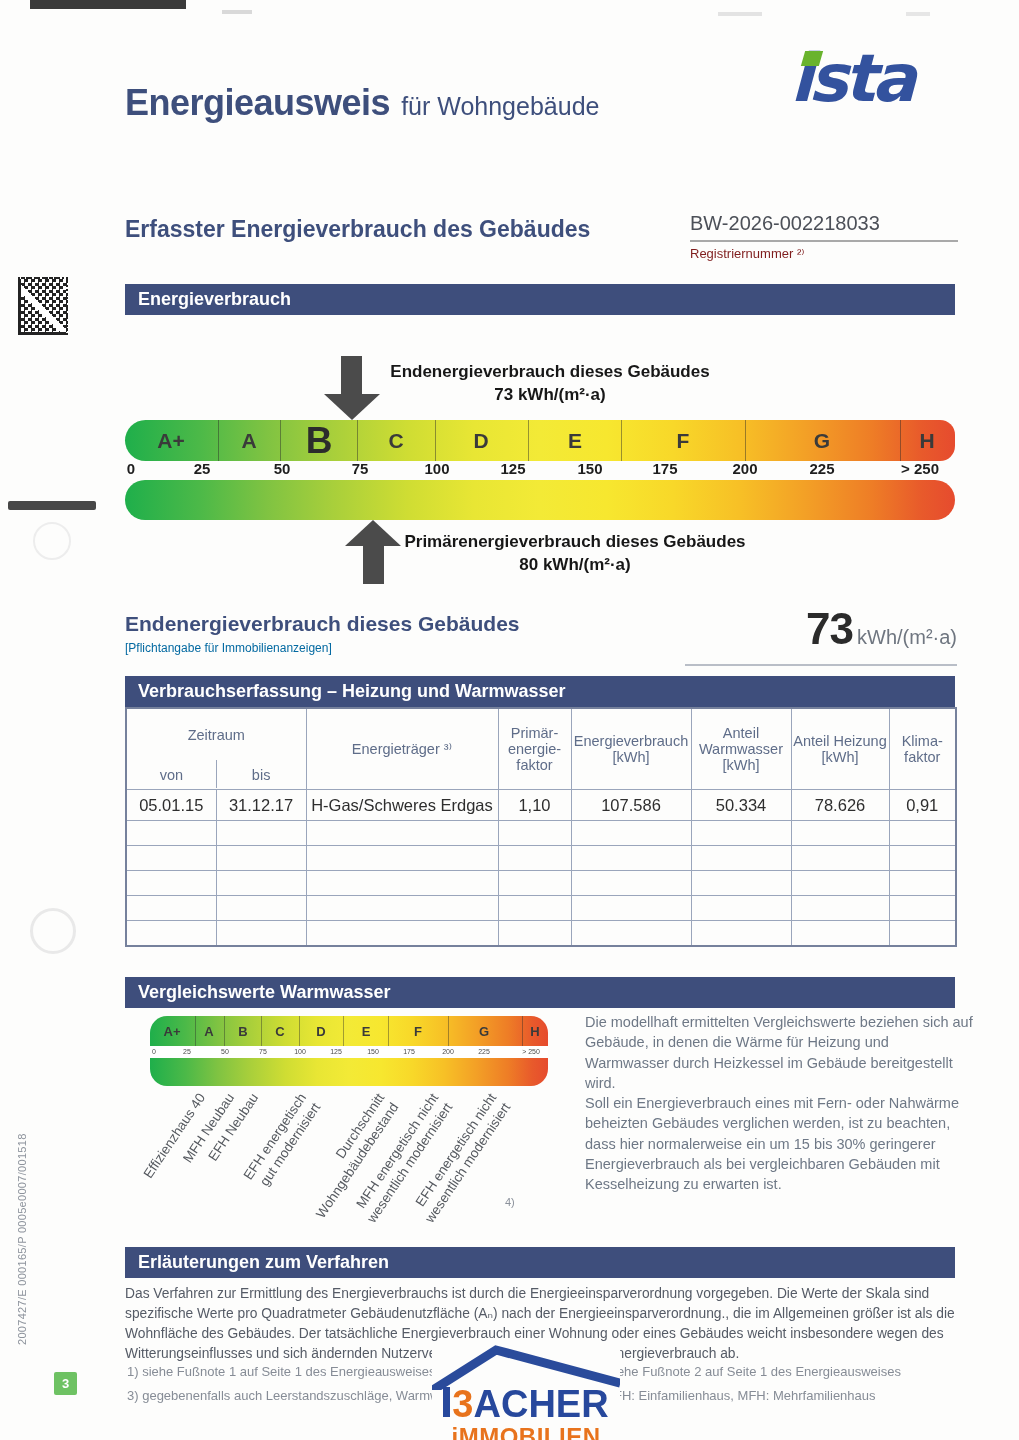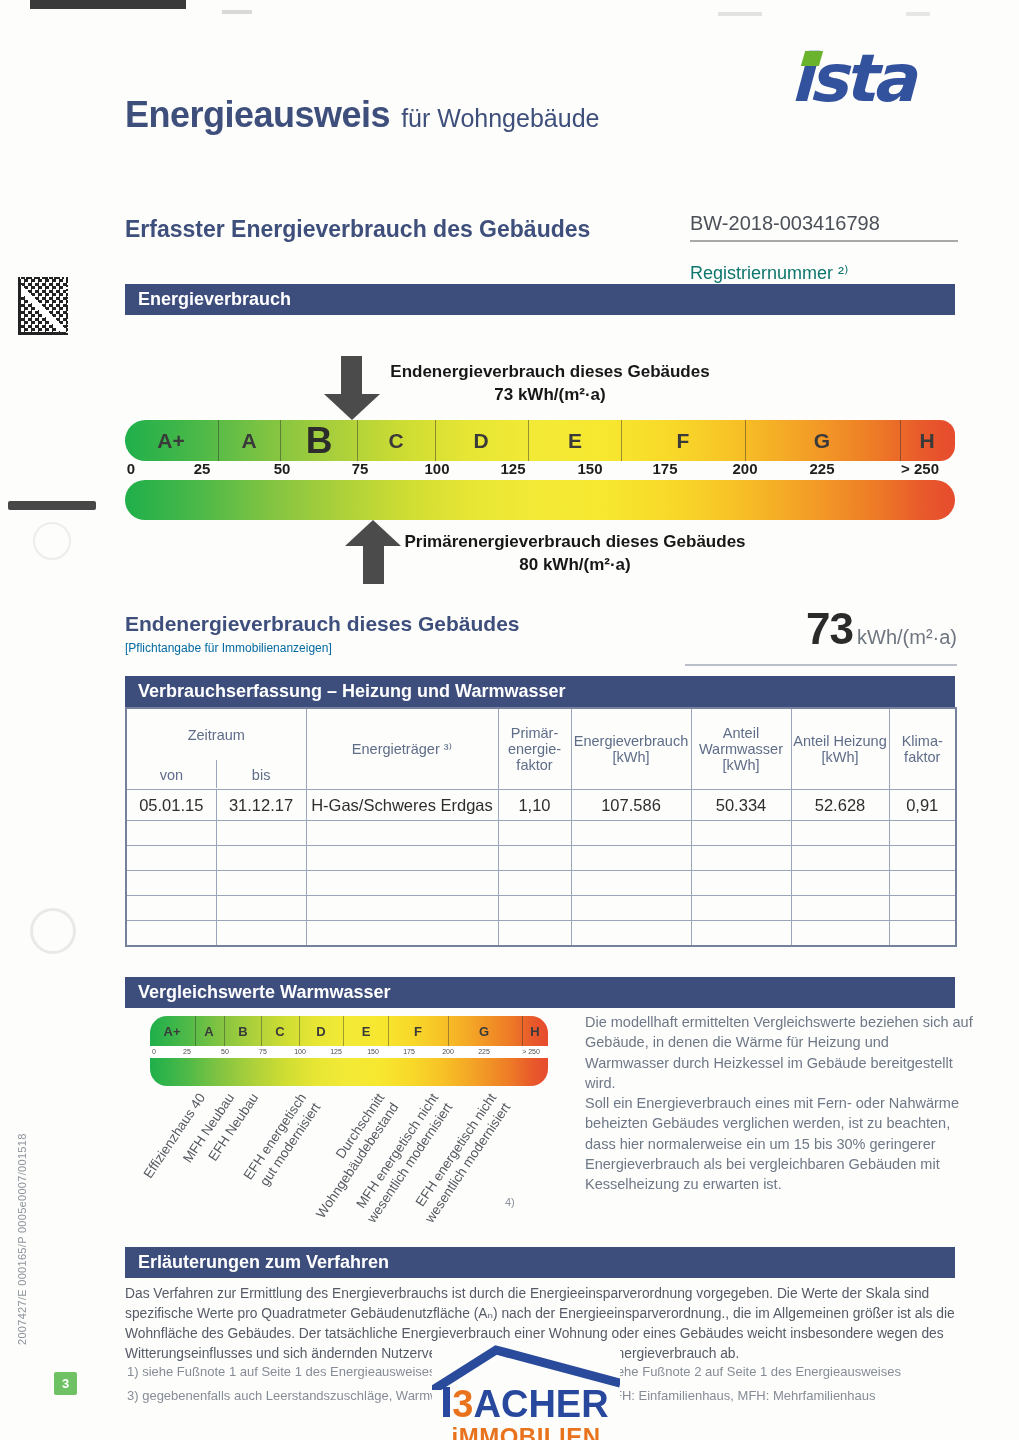--- a/index.html
+++ b/index.html
@@ -21,33 +21,33 @@
     border-left:3px solid #232323;border-bottom:3px solid #232323;
     border-top:2px dotted #232323;border-right:2px dotted #232323;}
   .fold-mark{left:8px;top:501px;width:88px;height:9px;background:#474747;border-radius:2px;}
   .punch1{left:33px;top:522px;width:34px;height:34px;border:2px solid #ededed;border-radius:50%;}
   .punch2{left:30px;top:908px;width:40px;height:40px;border:3px solid #e9e9e9;border-radius:50%;}
   .margin-code{left:16px;top:1125px;height:220px;writing-mode:vertical-rl;transform:rotate(180deg);
     font-size:11px;color:#8d939c;letter-spacing:.3px;}
 
   
   .title-row{left:125px;top:82px;display:flex;align-items:baseline;gap:11px;}
-  .title-main{font-size:36px;font-weight:bold;color:#3e4f7c;letter-spacing:-.5px;margin-top:12px;}
+  .title-main{font-size:36px;font-weight:bold;color:#3e4f7c;letter-spacing:-.5px;}
   .title-suffix{font-size:25px;font-weight:500;color:#3e4f7c;}
   .subtitle{left:125px;top:142px;font-size:13.5px;font-weight:600;color:#3e4f7c;}
   .ista{left:795px;top:46px;width:170px;height:72px;}
   .ista-text{font-family:"DejaVu Sans",sans-serif;font-style:italic;font-weight:900;font-size:66px;
     color:#33529e;letter-spacing:-4px;display:inline-block;transform:skewX(-4deg);line-height:66px;}
   .ista-green{position:absolute;left:8px;top:5px;width:18px;height:15px;background:#69b32d;transform:skewX(-16deg);}
 
   
   .section-title{left:125px;top:216px;font-size:23px;font-weight:bold;color:#3e4f7c;text-align:center;}
   .reg-block{left:690px;top:212px;width:268px;}
   .reg-number{font-size:20px;color:#4c5058;border-bottom:2px solid #a9a9a9;padding-bottom:5px;}
-  .reg-label{font-size:18px;color:#0f766e;margin-top:20px;}
+  .reg-label{font-size:13px;color:#7f1d1d;margin-top:4px;}
 
   
   .navybar{left:125px;width:830px;height:31px;background:#3e4e7c;color:#fff;
     font-size:18px;font-weight:bold;line-height:31px;padding-left:13px;box-sizing:border-box;}
   .bar1{top:284px;}.bar2{top:676px;}.bar3{top:977px;}.bar4{top:1247px;}
 
   
   .grad{background:linear-gradient(90deg,#1faf4b 0%,#4cb948 9%,#7fc342 17%,#a8cf3b 25%,
     #cfdd33 34%,#e8e634 42%,#f3ea36 50%,#f7e72f 58%,#f8d829 66%,#f7c026 74%,
     #f3a026 82%,#ee7d26 90%,#e85a2b 96%,#e64b2e 100%);}
@@ -132,21 +132,21 @@
     <span class="title-main">Energieausweis</span>
     <span class="title-suffix">für Wohngebäude</span>
   </div>
   <div class="abs ista">
     <span class="ista-text">ista</span>
     <span class="ista-green"></span>
   </div>
 
   <div class="abs section-title">Erfasster Energieverbrauch des Gebäudes</div>
   <div class="abs reg-block">
-    <div class="reg-number">BW-2018-003416798</div>
+    <div class="reg-number">BW-2026-002218033</div>
     <div class="reg-label">Registriernummer ²⁾</div>
   </div>
 
   <div class="abs navybar bar1">Energieverbrauch</div>
 
   <div class="arrow-shaft" style="left:341px;top:356px;width:21px;height:40px;"></div>
   <div class="arrow-head-down" style="left:324px;top:394px;"></div>
   <div class="scale-label" style="left:360px;top:360px;width:380px;">
     <div>Endenergieverbrauch dieses Gebäudes</div>
     <div>73 kWh/(m²·a)</div>
@@ -237,21 +237,21 @@
       <th class="pre">Klima-
 faktor</th>
     </tr>
     <tr>
       <td>05.01.15</td>
       <td>31.12.17</td>
       <td>H-Gas/Schweres Erdgas</td>
       <td>1,10</td>
       <td>107.586</td>
       <td>50.334</td>
-      <td>52.628</td>
+      <td>78.626</td>
       <td>0,91</td>
     </tr>
     <tr class="empty">
           <td></td>
           <td></td>
           <td></td>
           <td></td>
           <td></td>
           <td></td>
           <td></td>

